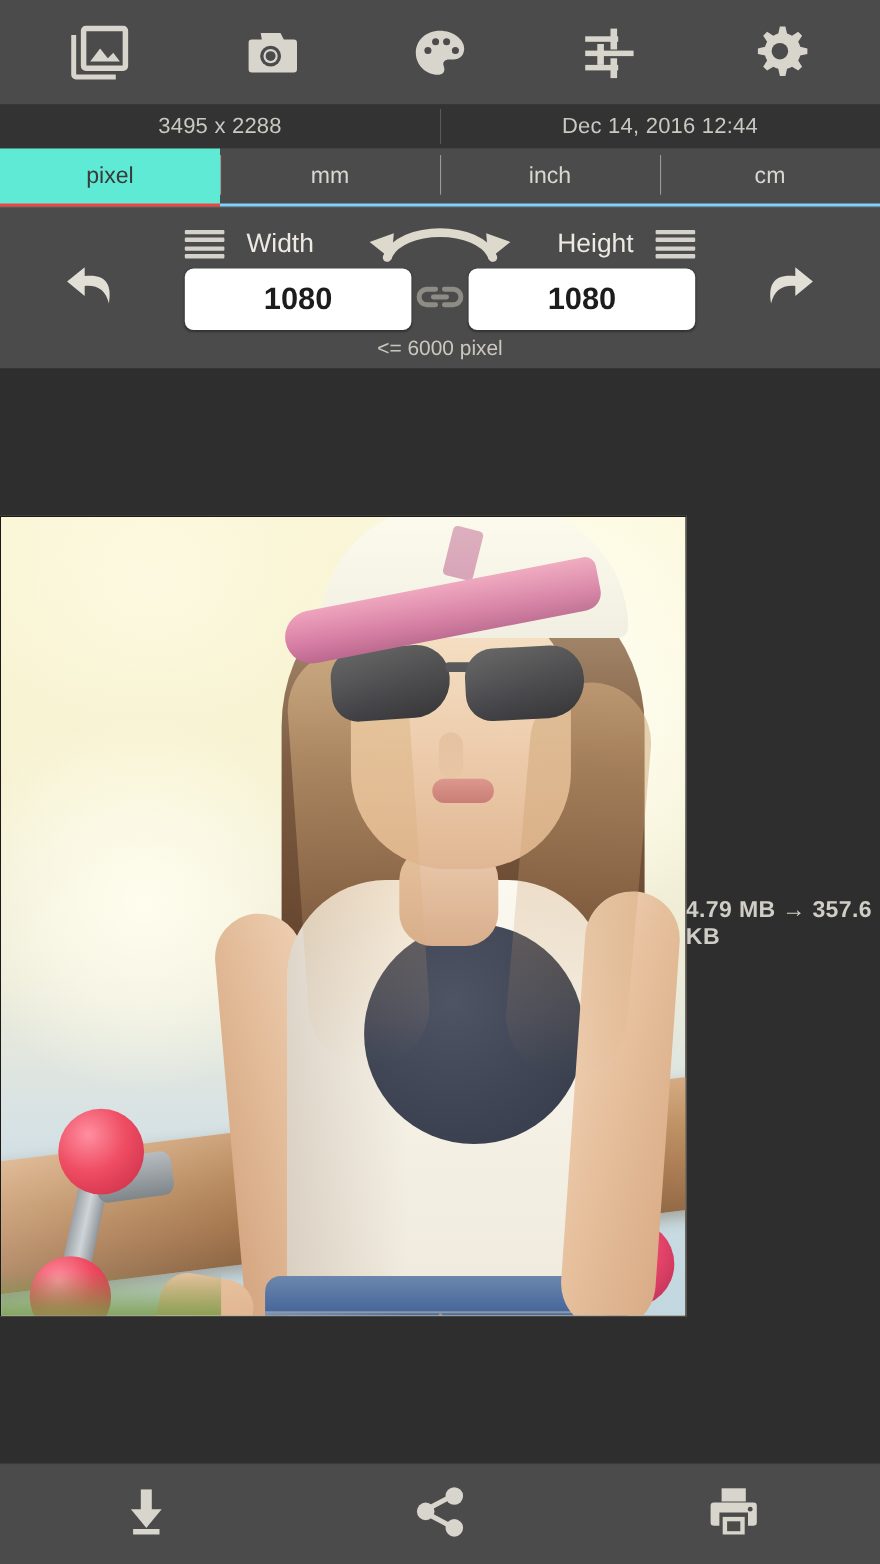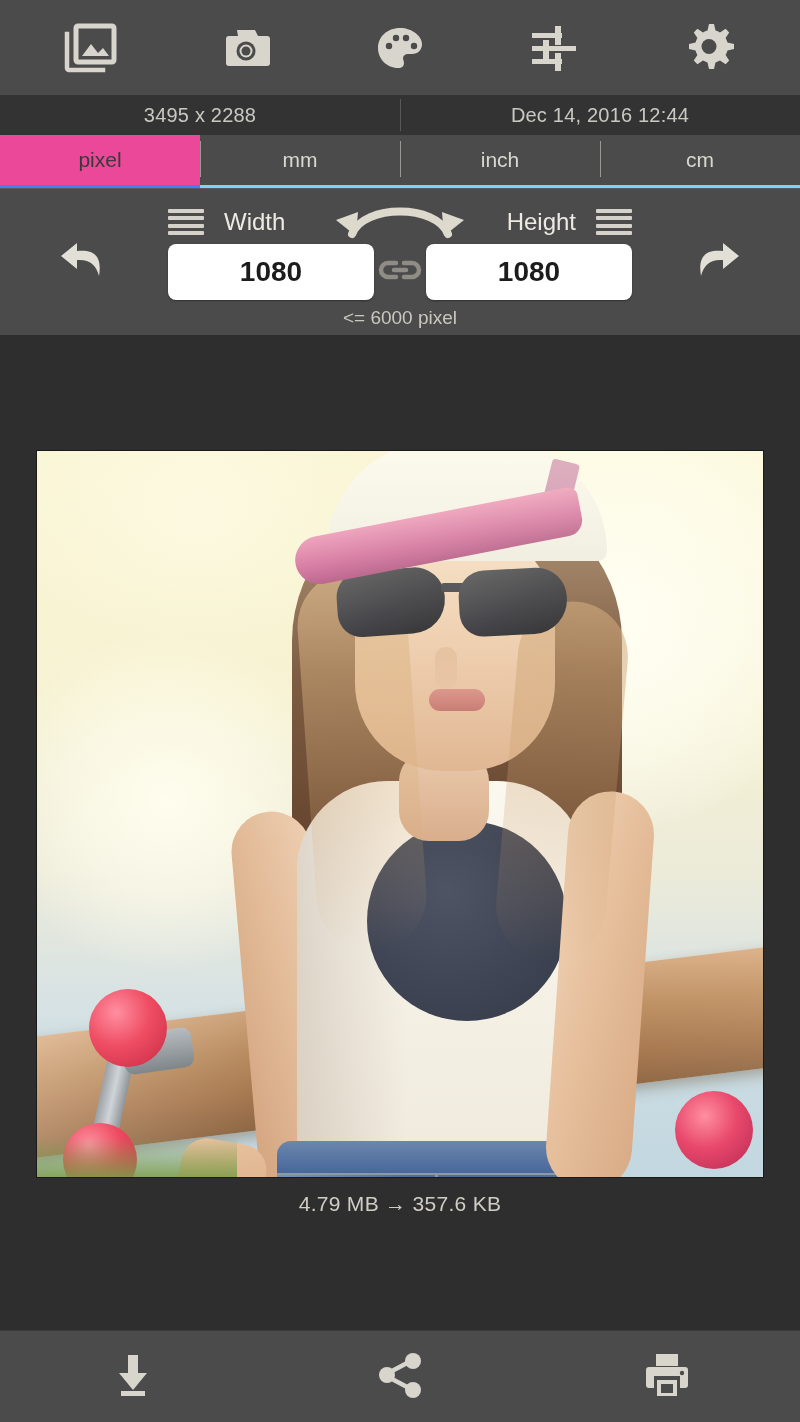--- a/index.html
+++ b/index.html
@@ -40,21 +40,21 @@
   .unit-tabs { height:53px; display:flex; flex:0 0 auto; background:#4b4b4b; }
   .unit-tab {
     flex:1 1 0; display:flex; align-items:center; justify-content:center;
     color:#d8d8d2; font-size:21px; cursor:pointer; position:relative;
     background:#4b4b4b; border-bottom:3px solid #7dd3fc;
   }
   .unit-tab + .unit-tab::before {
     content:""; position:absolute; left:0; top:6px; bottom:8px; width:1px; background:#9a9a95;
   }
   .unit-tab.active {
-    background:#ec4899; color:#3a3a38; border-bottom:3px solid #3b82f6;
+    background:#5eead4; color:#3a3a38; border-bottom:3px solid #ef4444;
   }
   .unit-tab.active + .unit-tab::before { background:#9a9a95; }
 
   
   .resize-panel {
     height:147px; background:#4b4b4b; position:relative; flex:0 0 auto;
     border-top:1px solid #5a5a5a;
   }
   .undo-btn, .redo-btn {
     position:absolute; top:36px; width:96px; height:80px;
@@ -79,21 +79,21 @@
     display:flex; align-items:center; justify-content:center;
     color:#1c1c1c; font-size:28px; font-weight:bold; cursor:text;
     box-shadow:0 1px 2px rgba(0,0,0,.35);
   }
   .link-wrap { flex:1 1 auto; display:flex; align-items:center; justify-content:center; cursor:pointer; }
   .limit-note { text-align:center; color:#c9c7bf; font-size:19px; margin-top:6px; }
 
   
   .canvas {
     flex:1 1 auto; background:#2e2e2e; position:relative;
-    display:flex; flex-direction:column; align-items:center; justify-content:center;
+    display:flex; flex-direction:row; align-items:center; justify-content:center;font-weight:bold;
   }
   .photo-frame {
     width:728px; height:728px; position:relative; overflow:hidden;
     border:1px solid #1a1a1a; background:#f7f3da;
   }
   .filesize {
     margin-top:14px; color:#cfcdc5; font-size:21px; letter-spacing:.3px;
   }
 
   

